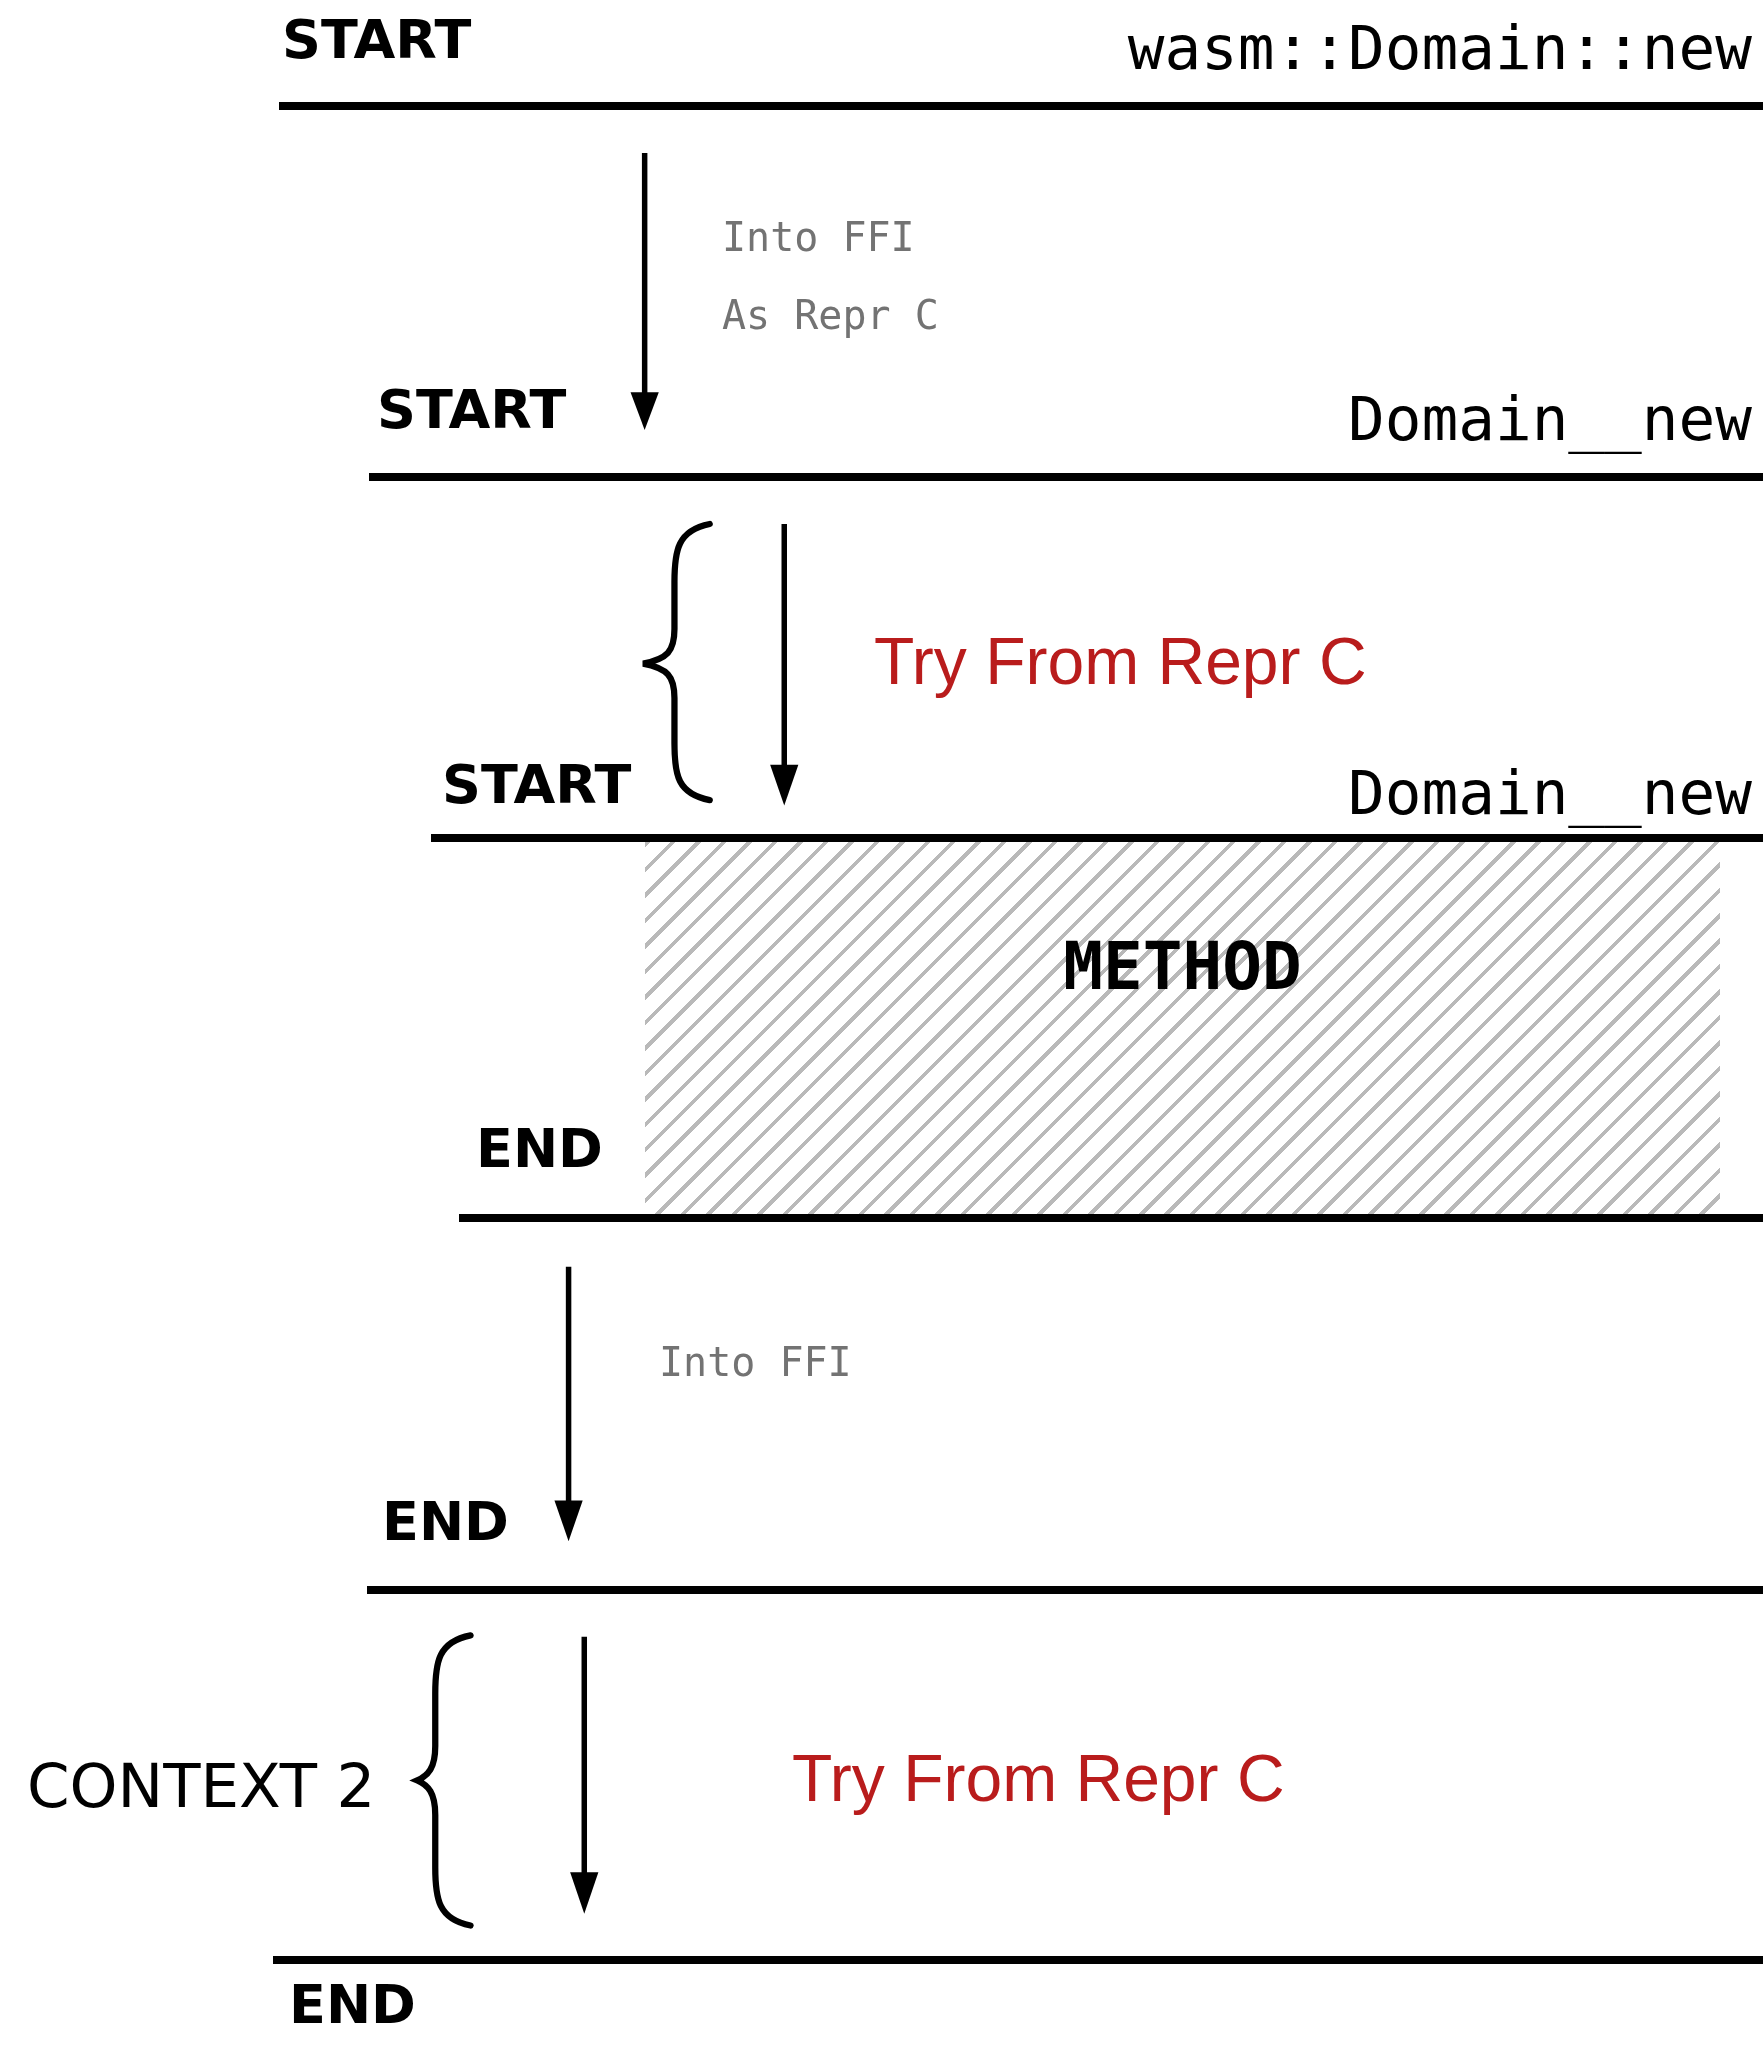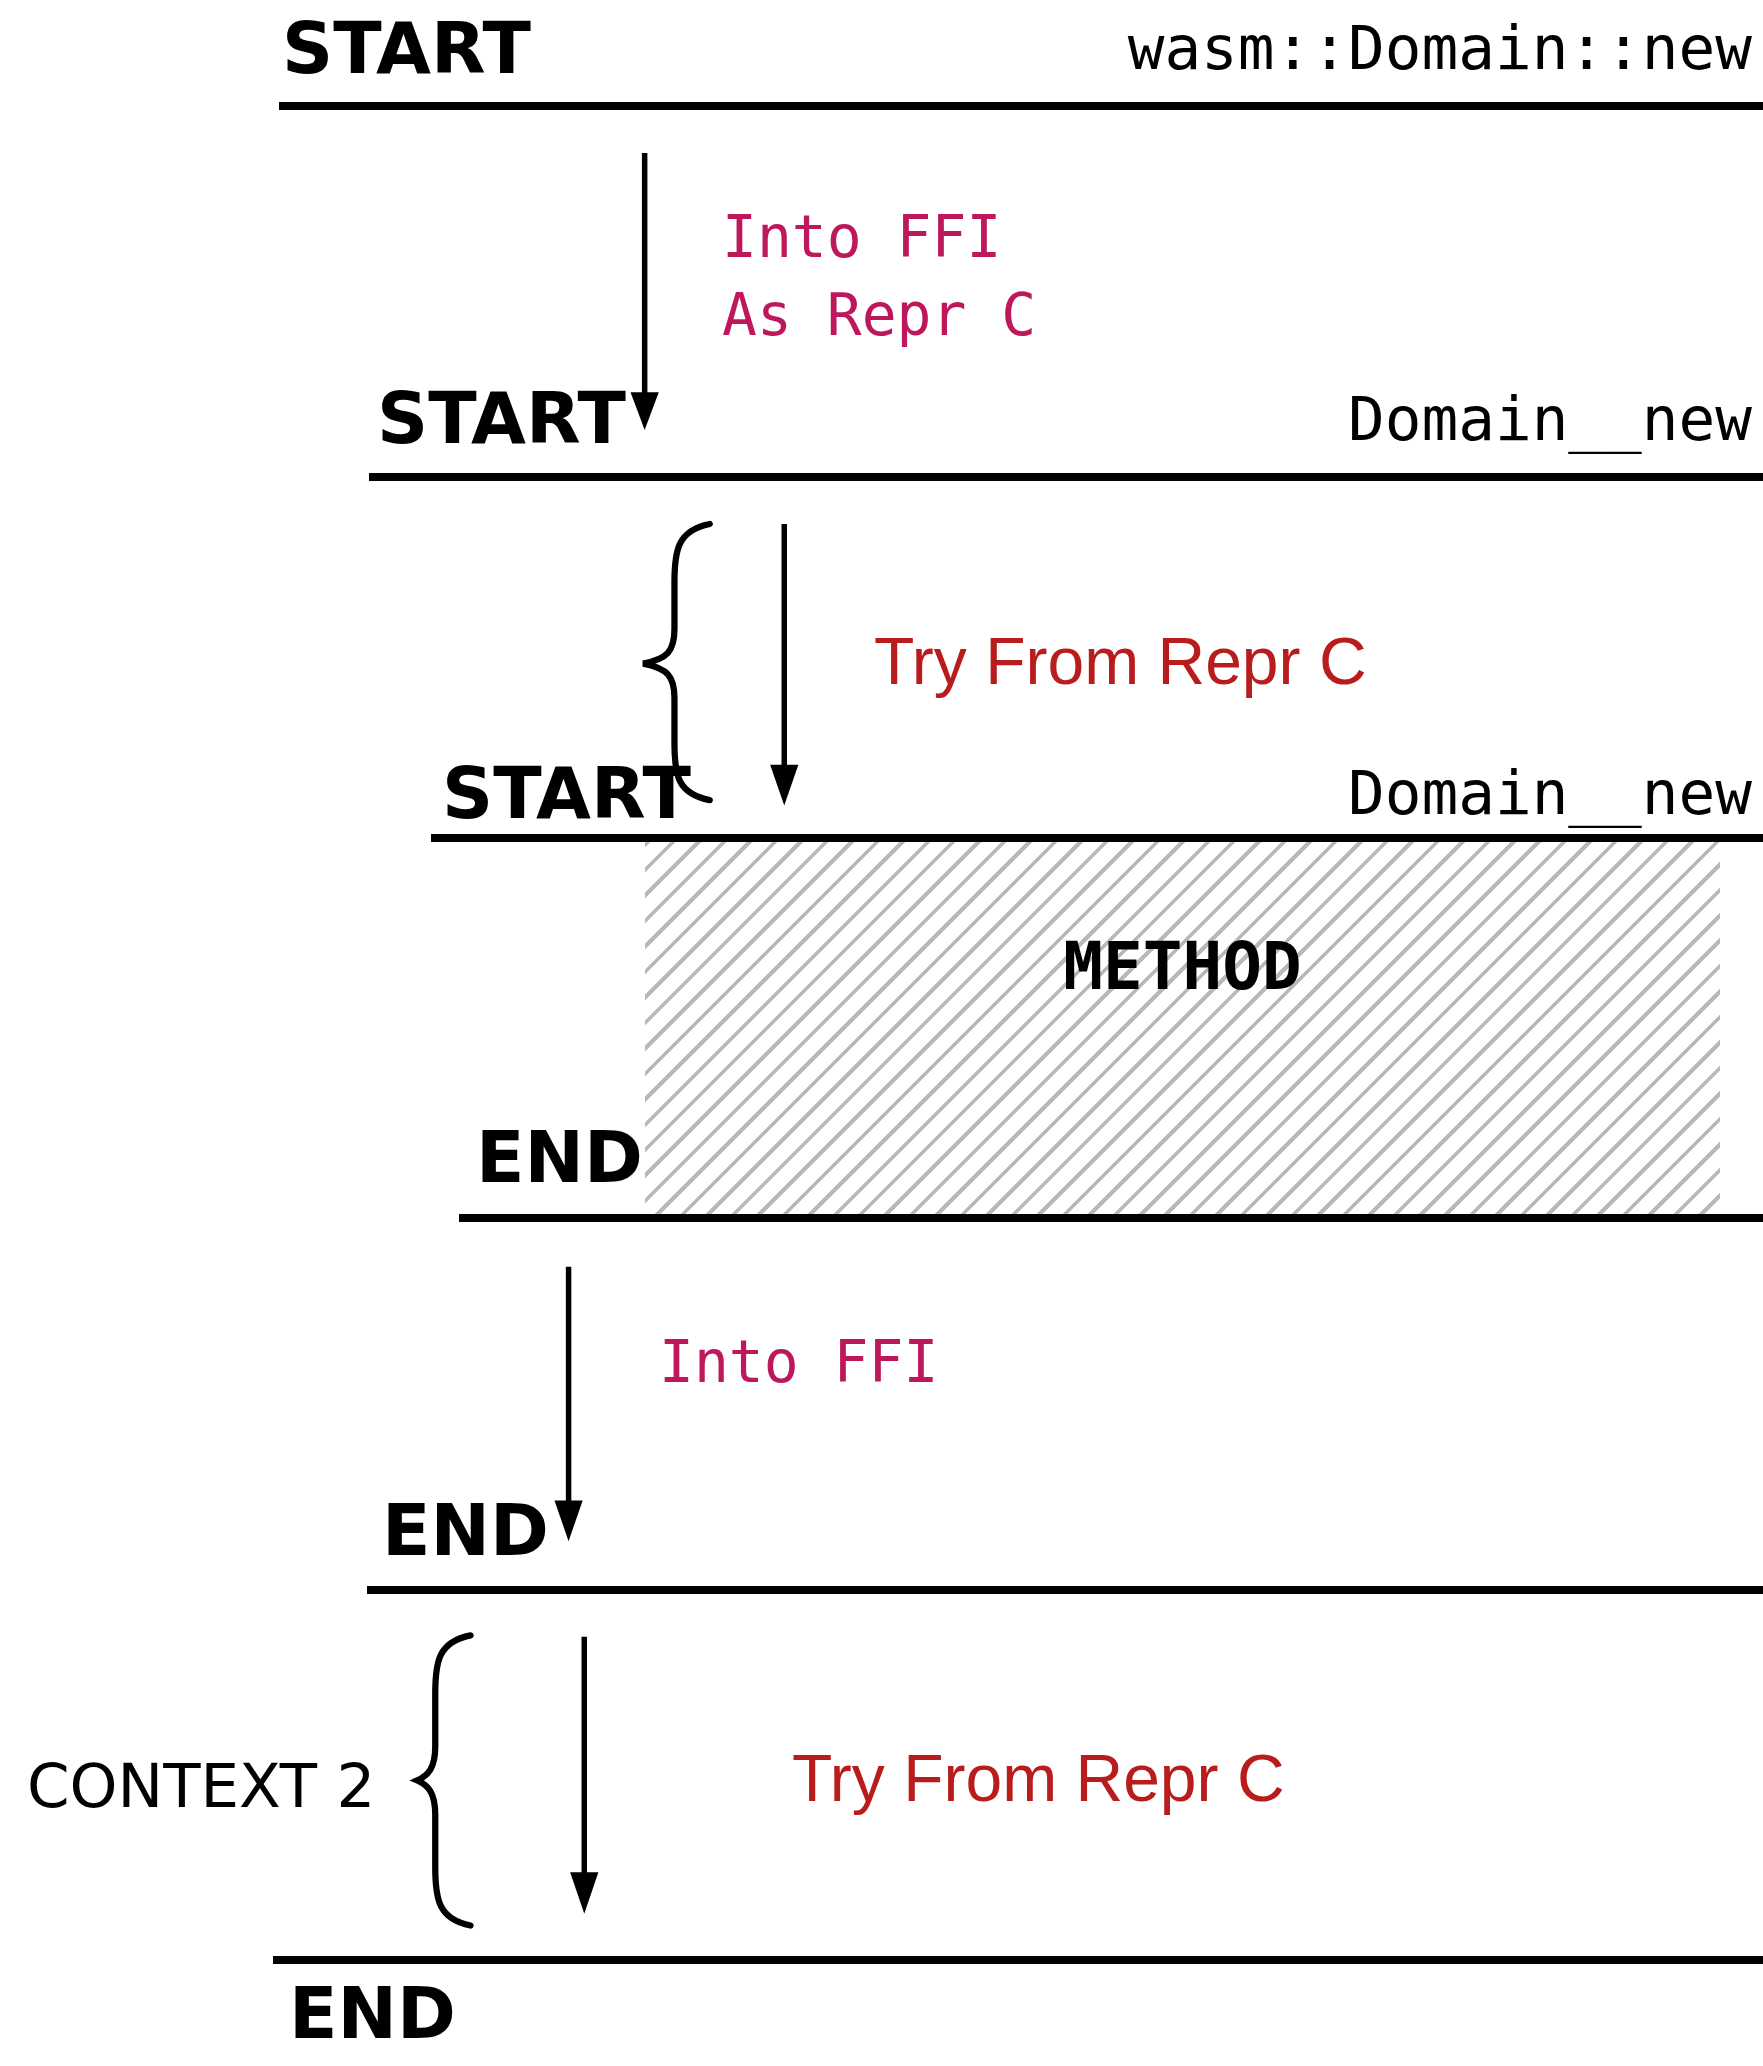--- a/index.html
+++ b/index.html
@@ -15,21 +15,21 @@
     overflow: hidden;
     font-family: "DejaVu Sans", sans-serif;
     color: #000000;
   }
   .abs { position: absolute; }
 
   
   .marker {
     font-family: "DejaVu Sans", sans-serif;
     font-weight: 700;
-    font-size: 71px;
+    font-size: 54px;
     line-height: 1;
     color: #000;
     white-space: nowrap;
   }
 
   
   .scope {
     font-family: "DejaVu Sans Mono", monospace;
     font-weight: 400;
     font-size: 61px;
@@ -42,23 +42,23 @@
 
   
   .hline {
     height: 7.8px;
     background: #000;
   }
 
   
   .mono-label {
     font-family: "DejaVu Sans Mono", monospace;
-    font-size: 58px;
+    font-size: 40px;
     line-height: 78px;
-    color: #be185d;
+    color: #737373;
     white-space: nowrap;
   }
 
   
   .context-label {
     font-family: "DejaVu Sans", sans-serif;
     font-size: 61px;
     line-height: 1;
     color: #000;
     white-space: nowrap;

